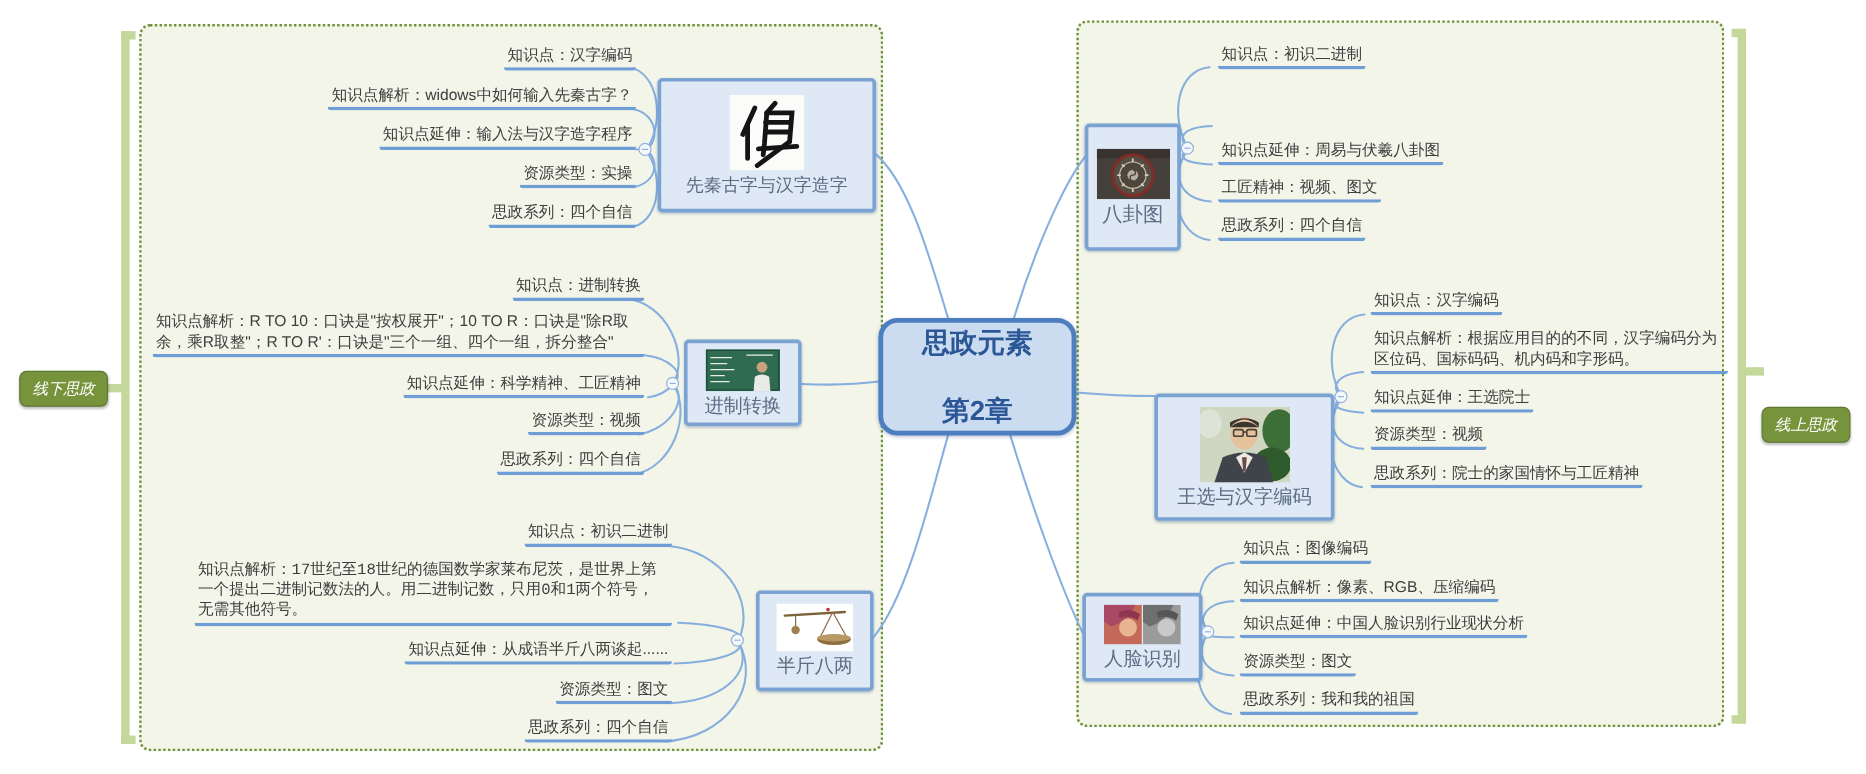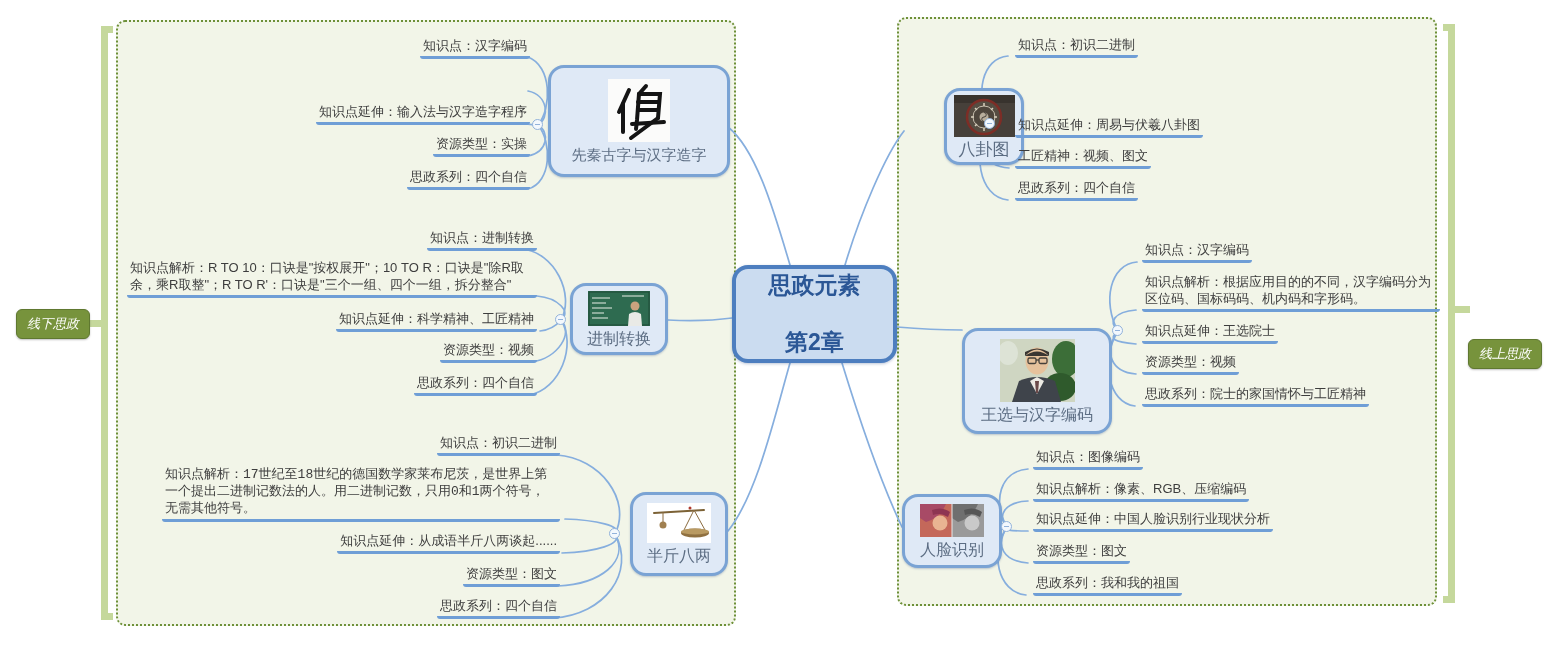--- a/index.html
+++ b/index.html
@@ -12,21 +12,21 @@
   .stub{position:absolute;height:7px;background:#c5d89c;}
   .side-label{position:absolute;background:#77933c;border:1px solid #5f7830;color:#ffffff;
               font-style:italic;font-size:13px;line-height:18px;padding:5px 10px;border-radius:6px;
               box-shadow:0 1px 2px rgba(0,0,0,.25);white-space:nowrap;}
   svg.wires{position:absolute;left:0;top:0;z-index:1;}
   .central{position:absolute;left:732px;top:265px;width:165px;height:98px;background:#cbdcf0;
            border:4px solid #4d7ebf;border-radius:16px;box-sizing:border-box;z-index:2;
            display:flex;flex-direction:column;align-items:center;justify-content:center;
            font-weight:bold;color:#2b5796;font-size:23px;line-height:31px;
            box-shadow:0 1px 3px rgba(60,90,140,.35);gap:26px;}
-  .node{position:absolute;background:#dfe9f6;border:3px solid #7aa3d4;border-radius:16px;box-sizing:border-box;
+  .node{position:absolute;background:#dfe9f6;border:3px solid #7aa3d4;border-radius:4px;box-sizing:border-box;
         display:flex;flex-direction:column;align-items:center;justify-content:center;gap:4px;z-index:2;
         box-shadow:0 1px 2px rgba(60,90,140,.3);}
   .node .title{color:#5c6d83;font-size:15px;line-height:18px;white-space:nowrap;}
   .node .pic{display:block;}
   .handle{position:absolute;width:11px;height:11px;border-radius:50%;background:#f3f8fd;
           border:1px solid #92b2da;box-sizing:border-box;z-index:3;}
   .handle::after{content:"";display:block;width:5px;height:1px;background:#92b2da;margin:4px auto 0;}
   .child{position:absolute;font-size:13px;line-height:17px;color:#3d3d3d;z-index:2;
          border-bottom:3px solid #6f9ed6;border-radius:0 0 3px 3px;padding:0 3px 2px 3px;white-space:nowrap;}
   .child.wrap{white-space:normal;}
@@ -148,21 +148,21 @@
           <path d="M 47,7 L 58,27"></path>
           <path d="M 16,9 L 16,19"></path>
       </g>
       <circle cx="16" cy="22" r="3.5" fill="#a08050"></circle>
       <ellipse cx="48" cy="30" rx="14" ry="4.5" fill="#8f7040"></ellipse>
       <ellipse cx="48" cy="28.5" rx="14" ry="3" fill="#b99a62"></ellipse>
     </svg>
     <div class="title" style="font-size:16px;">半斤八两</div>
   </div>
 
-  <div class="node" style="left:904px;top:88px;width:80px;height:77px;margin-left:40px;">
+  <div class="node" style="left:904px;top:103px;width:80px;height:106px;">
     <svg class="pic" width="61" height="42" viewBox="0 0 61 42">
       <rect x="0" y="0" width="61" height="42" fill="#46403a"></rect>
       <rect x="0" y="0" width="61" height="8" fill="#38332e"></rect>
       <circle cx="30" cy="22" r="17" fill="#564d42" stroke="#7d2d26" stroke-width="2.5"></circle>
       <circle cx="30" cy="22" r="11" fill="#4e463c" stroke="#c7bfae" stroke-width="1"></circle>
       <g stroke="#d8d0bd" stroke-width="1.5">
         <path d="M 30,8 L 30,11"></path>
           <path d="M 30,33 L 30,36"></path>
           <path d="M 17,22 L 20,22"></path>
           <path d="M 40,22 L 43,22"></path>
@@ -214,20 +214,21 @@
   </div>
 
   <div class="handle" style="left:532px;top:119px;"></div>
   <div class="handle" style="left:555px;top:314px;"></div>
   <div class="handle" style="left:609px;top:528px;"></div>
   <div class="handle" style="left:984px;top:118px;"></div>
   <div class="handle" style="left:1112px;top:325px;"></div>
   <div class="handle" style="left:1001px;top:521px;"></div>
 
   <div class="child" style="right:1025px;top:37px;">知识点：汉字编码</div>
+  <div class="child" style="right:1025px;top:70px;">知识点解析：widows中如何输入先秦古字？</div>
   <div class="child" style="right:1025px;top:103px;">知识点延伸：输入法与汉字造字程序</div>
   <div class="child" style="right:1025px;top:135px;">资源类型：实操</div>
   <div class="child" style="right:1025px;top:168px;">思政系列：四个自信</div>
 
   <div class="child" style="right:1018px;top:229px;">知识点：进制转换</div>
   <div class="child wrap" style="right:1018px;top:259px;width:404px;">知识点解析：R TO 10：口诀是"按权展开"；10 TO R：口诀是"除R取余，乘R取整"；R TO R'：口诀是"三个一组、四个一组，拆分整合"</div>
   <div class="child" style="right:1018px;top:310px;">知识点延伸：科学精神、工匠精神</div>
   <div class="child" style="right:1018px;top:341px;">资源类型：视频</div>
   <div class="child" style="right:1018px;top:374px;">思政系列：四个自信</div>
 

